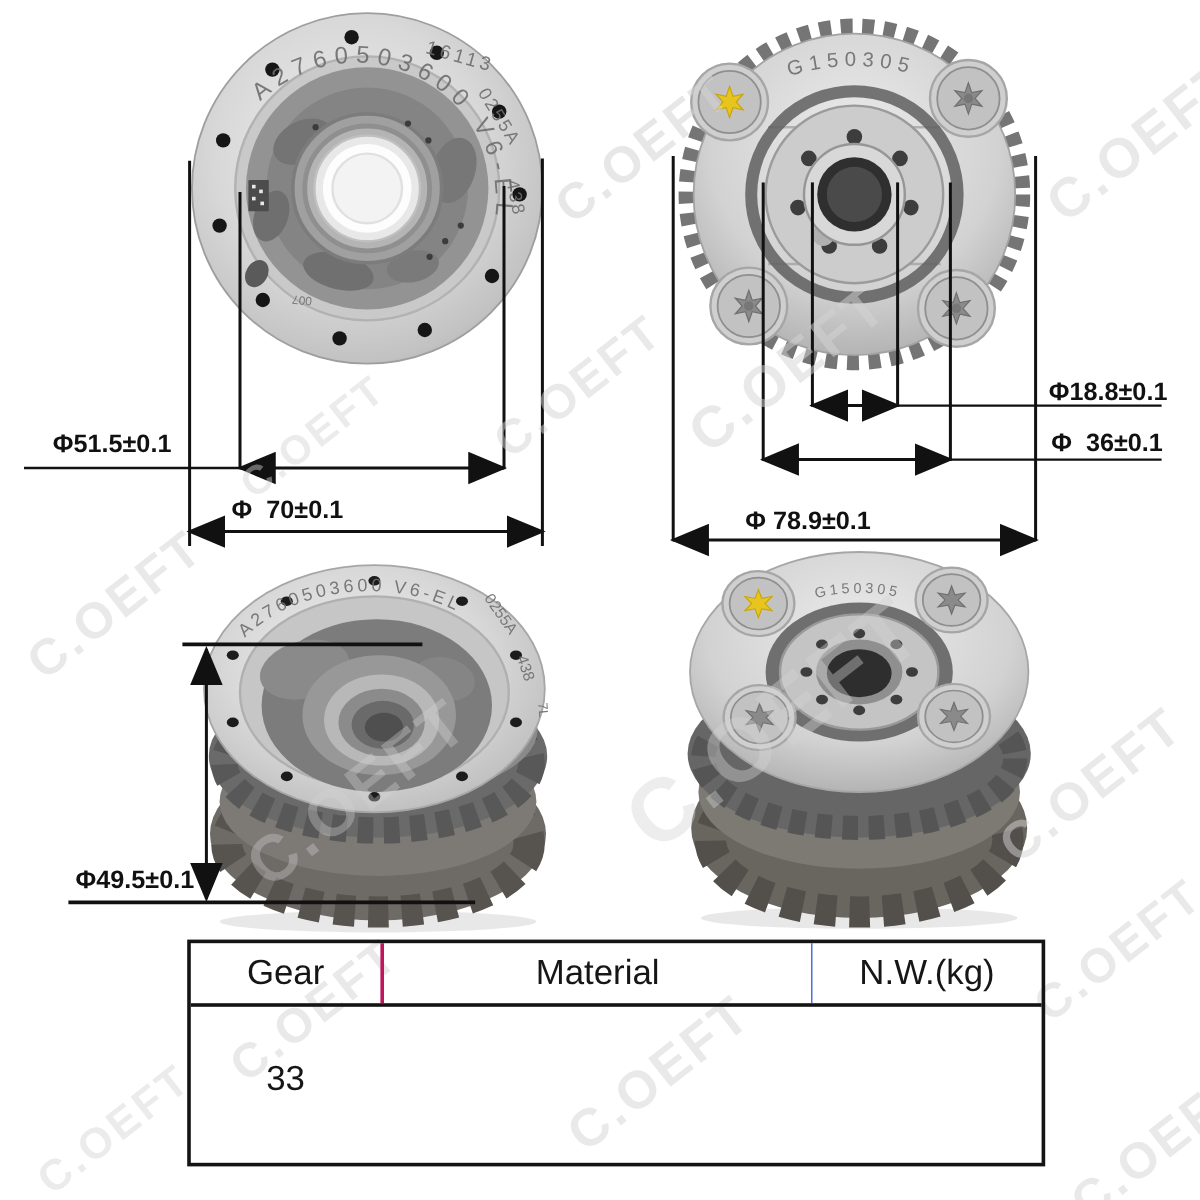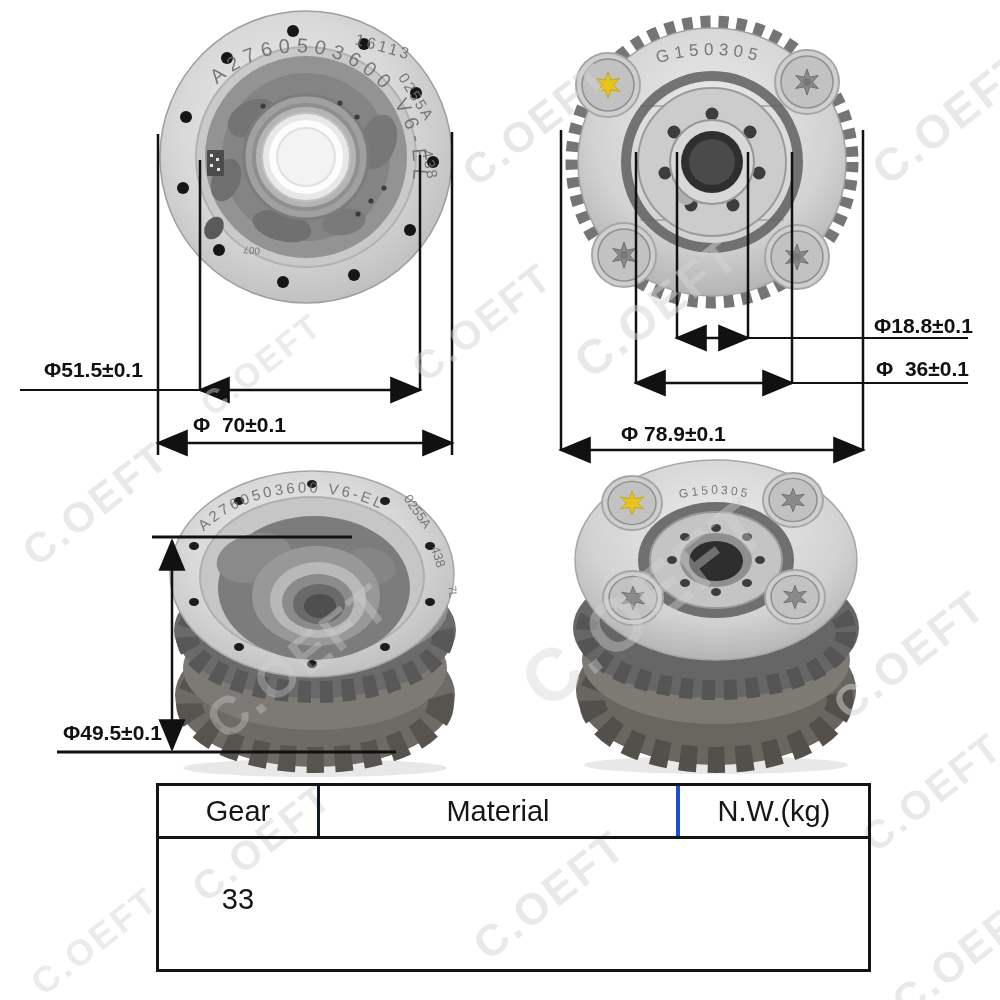--- a/index.html
+++ b/index.html
@@ -11,22 +11,22 @@
   .spec-table{position:absolute;left:156px;top:783px;width:715px;height:189px;
       border:3px solid #141414;box-sizing:border-box;display:flex;flex-direction:column;
       font-size:29px;color:#161616;z-index:3;background:transparent;}
   .tr{display:flex;box-sizing:border-box;}
   .tr + .tr{border-top:3px solid #141414;gap:45px;}
   .r1{height:49px;}
   .r2{height:50px;}
   .r3{flex:1;}
   .td{display:flex;align-items:center;justify-content:center;box-sizing:border-box;}
   .c1{width:158px;}
-  .c2{flex:1;border-left:3px solid #0f172a;}
-  .c3{width:192px;border-left:4px solid #1d4ed8;}
+  .c2{flex:1;border-left:3px solid #be185d;}
+  .c3{width:192px;border-left:1px solid #1d4ed8;}
   .c23{flex:1;border-left:3px solid #141414;}
   .r3 .td{padding-bottom:10px;}
   text{font-family:"Liberation Sans",sans-serif;}
   .dimlabel{font-size:21px;font-weight:600;fill:#111;}
   .engr{fill:#6e6e6e;opacity:.9;}
 </style>
 </head>
 <body>
 
 <div class="canvas">

